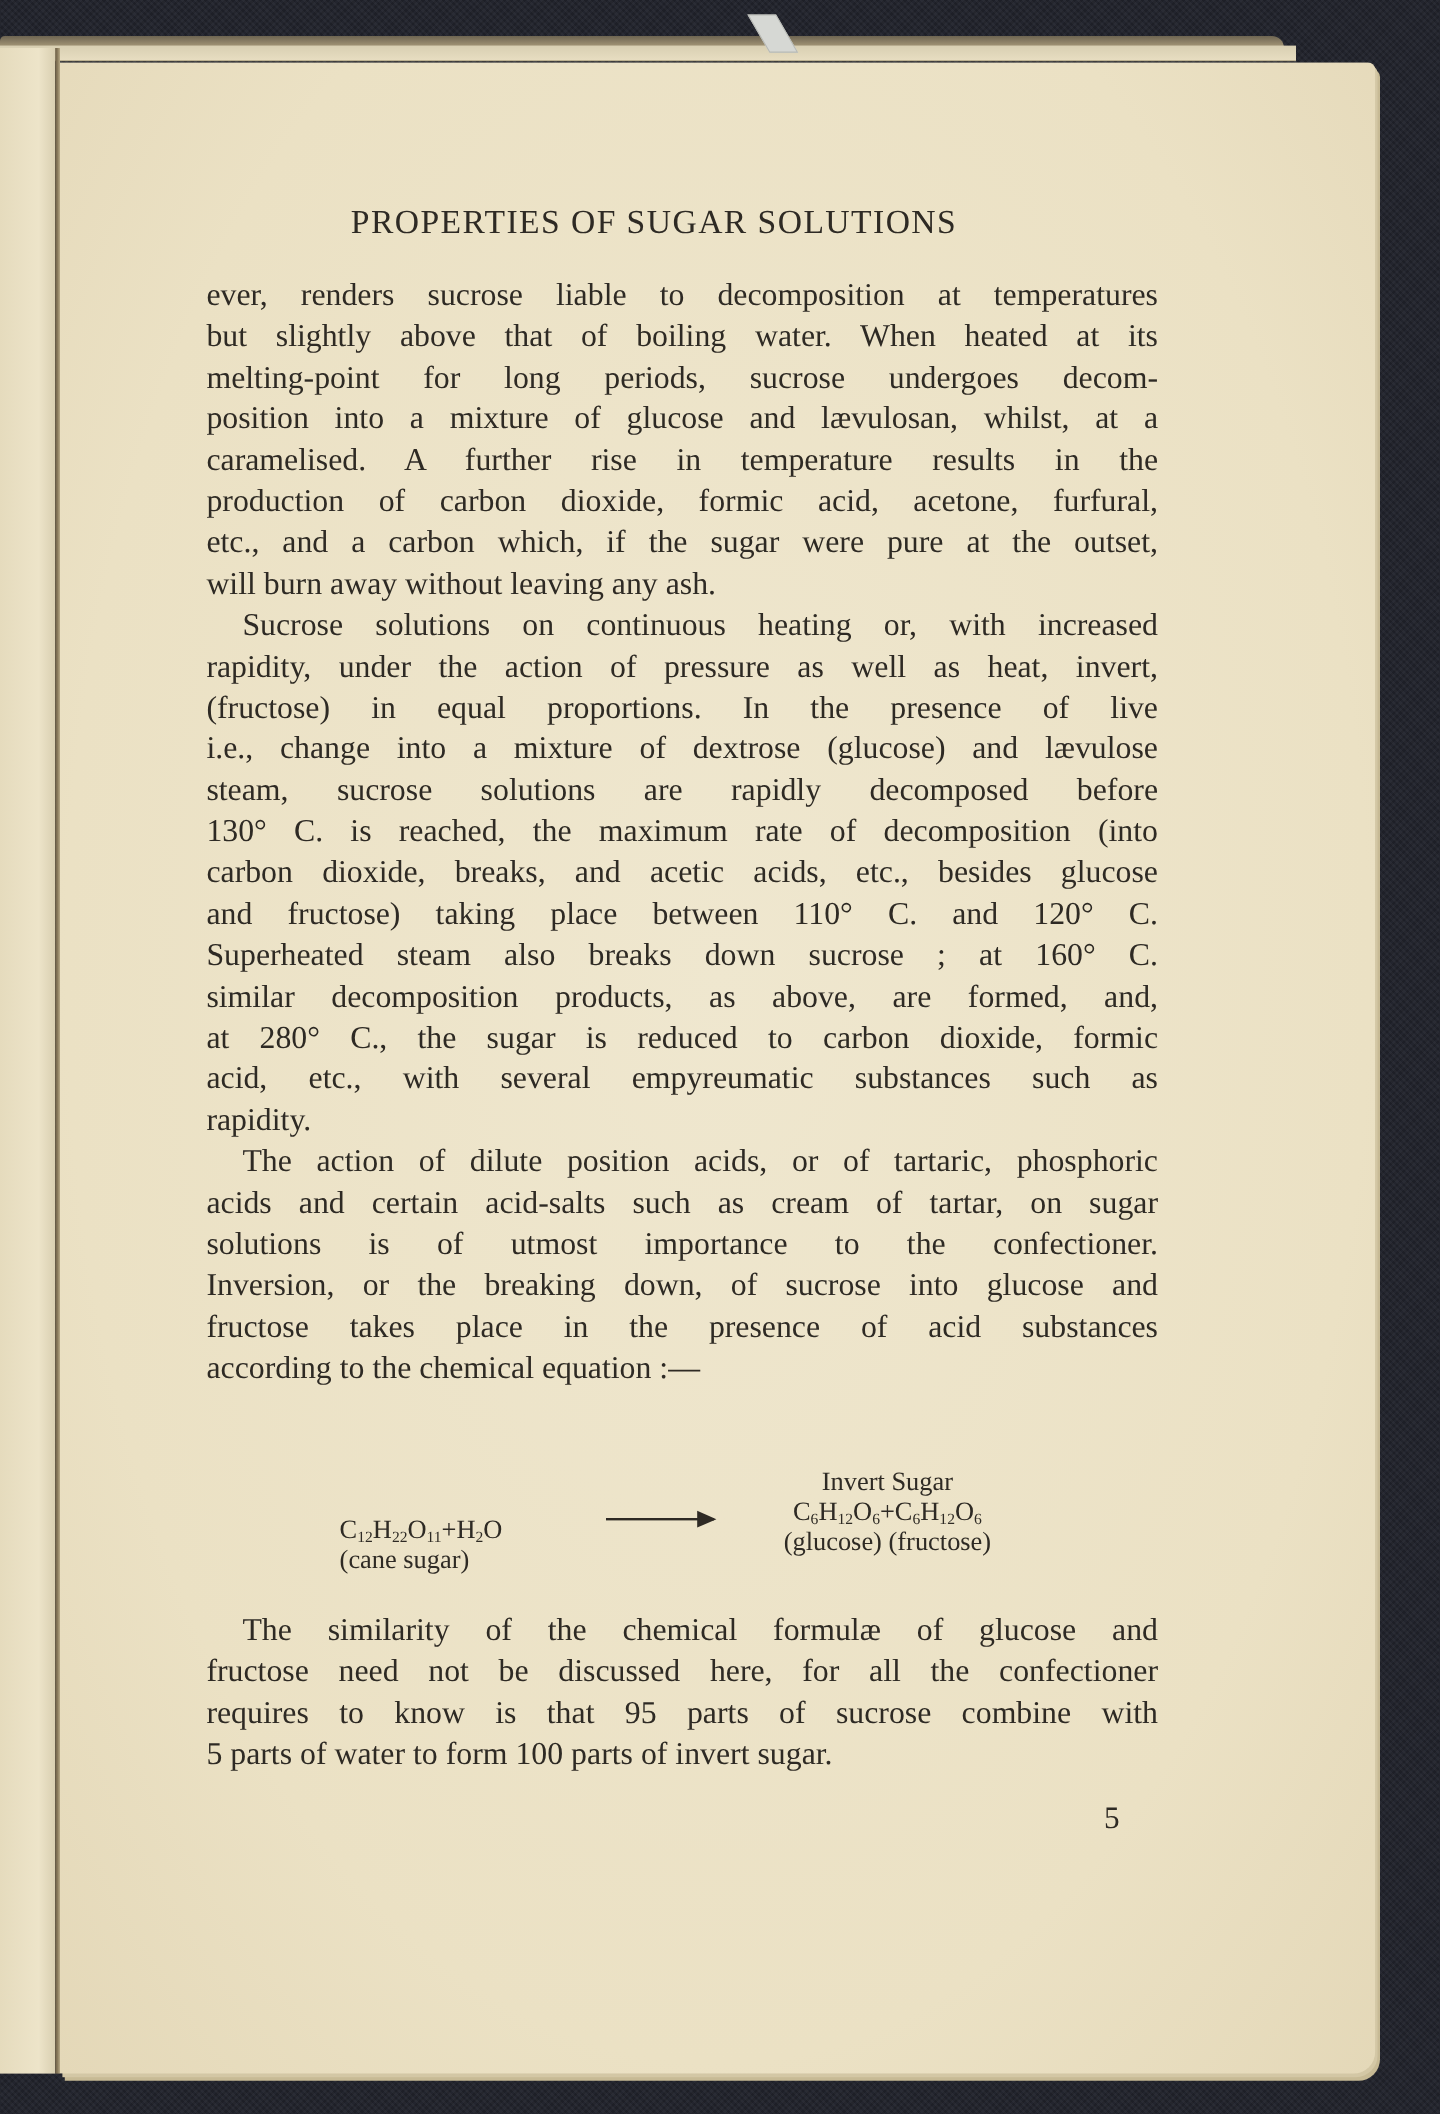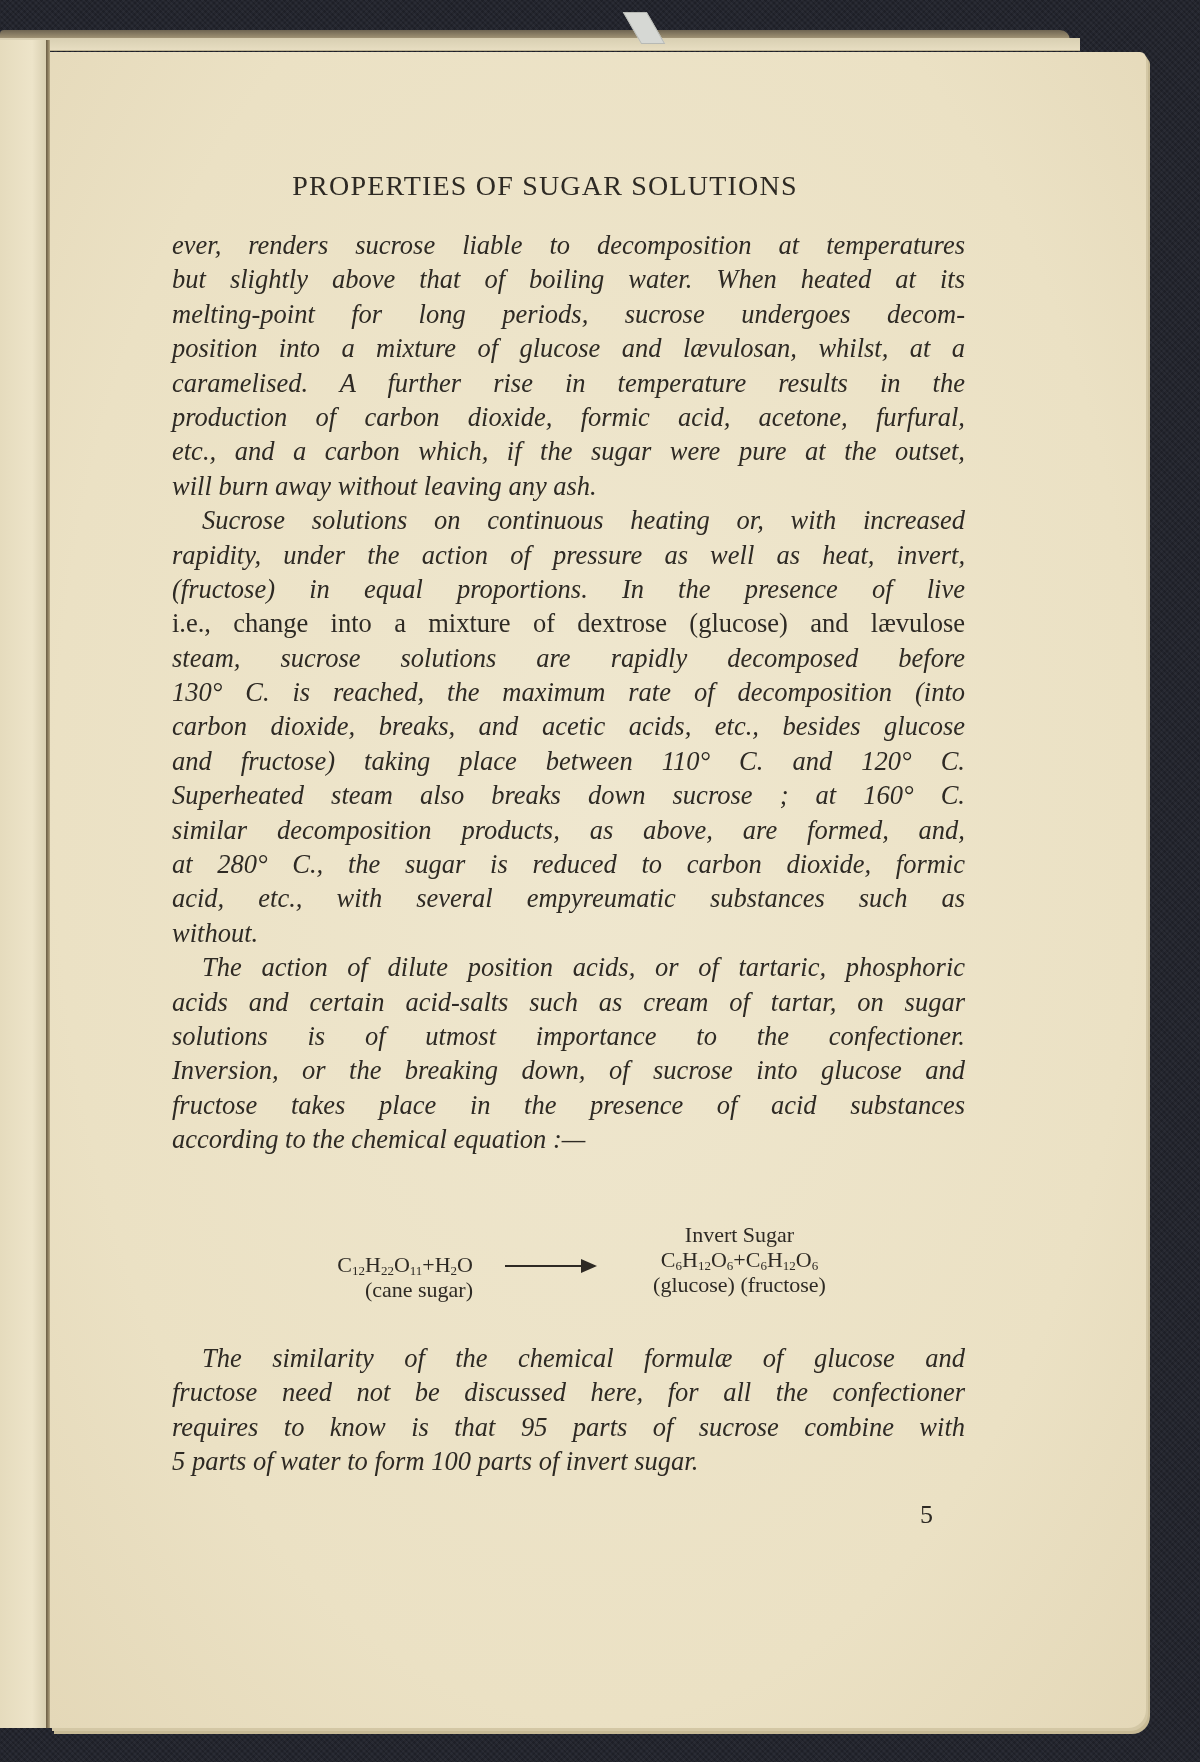--- a/index.html
+++ b/index.html
@@ -43,28 +43,28 @@
     }
     .running-head {
       position: absolute; left: 215px; top: 170px; width: 660px;
       text-align: center; font-size: 28px; letter-spacing: 1.2px;
       color: #2e2a24; white-space: nowrap;
     }
     .body-text {
       position: absolute; left: 172px; top: 228px; width: 793px;
       font-size: 26.5px; line-height: 34.4px; color: #2e2a24;
     }
-    .line { display: block; height: 34.4px; white-space: nowrap; text-align: justify; text-align-last: justify; font-style: italic; }
+    .line { display: block; height: 34.4px; white-space: nowrap; text-align: justify; text-align-last: justify; }
     .line.last { text-align-last: left; }
     .line.indent { padding-left: 30px; }
     .equation {
       position: absolute; left: 0; top: 1222px; width: 1200px; height: 90px;
       font-size: 22px; color: #2e2a24;
     }
-    .eq-left { position: absolute; left: 283px; top: 30px; width: 190px; text-align: right; }
+    .eq-left { position: absolute; left: 283px; top: 40px; width: 190px; text-align: left; }
     .eq-right { position: absolute; left: 632px; top: 0px; width: 215px; text-align: center; }
     .eq-line { display: block; line-height: 25px; white-space: nowrap; }
     sub { font-size: 13px; vertical-align: -3px; line-height: 0; }
     .arrow {
       position: absolute; left: 505px; top: 43px; width: 90px; height: 2px;
       background: #2e2a24;
     }
     .arrow::after {
       content: ""; position: absolute; right: -2px; top: -6px;
       border-left: 16px solid #2e2a24; border-top: 7px solid transparent; border-bottom: 7px solid transparent;
@@ -106,21 +106,21 @@
   <span class="line">(fructose) in equal proportions.  In the presence of live</span>
   <span class="line" style="font-style: normal;">i.e., change into a mixture of dextrose (glucose) and lævulose</span>
   <span class="line">steam, sucrose solutions are rapidly decomposed before</span>
   <span class="line">130° C. is reached, the maximum rate of decomposition (into</span>
   <span class="line">carbon dioxide, breaks, and acetic acids, etc., besides glucose</span>
   <span class="line">and fructose) taking place between 110° C. and 120° C.</span>
   <span class="line">Superheated steam also breaks down sucrose ;  at 160° C.</span>
   <span class="line">similar decomposition products, as above, are formed, and,</span>
   <span class="line">at 280° C., the sugar is reduced to carbon dioxide, formic</span>
   <span class="line">acid, etc., with several empyreumatic substances such as</span>
-  <span class="line last">without.</span>
+  <span class="line last">rapidity.</span>
 
   <span class="line indent">The action of dilute position acids, or of tartaric, phosphoric</span>
   <span class="line">acids and certain acid-salts such as cream of tartar, on sugar</span>
   <span class="line">solutions is of utmost importance to the confectioner.</span>
   <span class="line">Inversion, or the breaking down, of sucrose into glucose and</span>
   <span class="line">fructose takes place in the presence of acid substances</span>
   <span class="line last">according to the chemical equation :—</span>
 </div>
 
 <div class="equation">

